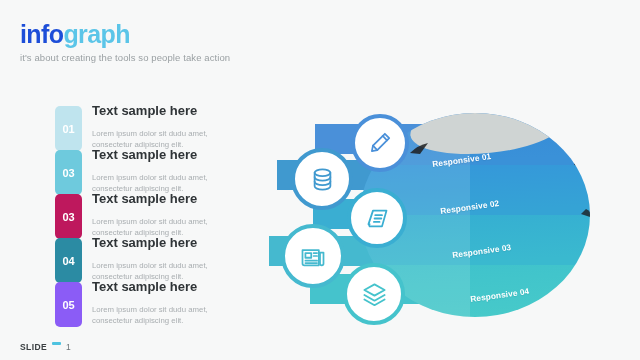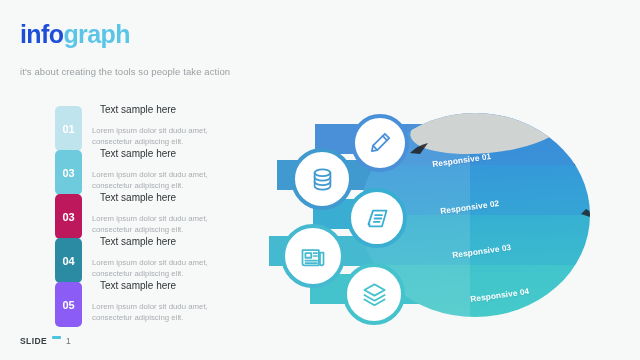--- a/index.html
+++ b/index.html
@@ -10,33 +10,33 @@
     overflow:hidden;
     position:relative;
   }
   .slide{position:absolute;inset:0;}
 
   
   .header{position:absolute;left:20px;top:22px;}
   .logo{font-size:25px;font-weight:700;letter-spacing:-0.6px;line-height:1;}
   .logo .a{color:#1d4ed8;}
   .logo .b{color:#5bc5e8;}
-  .tagline{font-size:9.5px;color:#9aa0a3;margin-top:19px;letter-spacing:0.1px;}
+  .tagline{font-size:9.5px;color:#9aa0a3;margin-top:5px;letter-spacing:0.1px;}
 
   
   .list{position:absolute;left:55px;top:104px;width:200px;}
   .row{display:flex;align-items:flex-start;height:39px;margin-bottom:5px;}
   .badge{
     width:27px;height:45px;border-radius:5px;
     display:flex;align-items:center;justify-content:center;
     color:#ffffff;font-size:11px;font-weight:600;flex:0 0 auto;
     margin-top:2px;
   }
   .rowtxt{margin-left:10px;}
-  .rowtitle{font-size:10px;font-weight:400;color:#2f3437;line-height:1.1;margin-left:8px;}
+  .rowtitle{font-size:13px;font-weight:700;color:#2f3437;line-height:1.1;}
   .rowdesc{font-size:7.8px;color:#a9aeb1;line-height:1.42;margin-top:10px;width:150px;}
 
   
   .graphic{position:absolute;left:255px;top:108px;width:385px;height:240px;}
 
   .bars{position:absolute;left:0;top:0;width:100%;height:100%;}
   .bar{position:absolute;height:30px;border-radius:0 0 0 0;}
 
   .wheel{
     position:absolute;left:105px;top:5px;width:230px;height:205px;
@@ -50,21 +50,21 @@
 
   
   .iconc{
     position:absolute;border-radius:50%;
     background:#ffffff;
     display:flex;align-items:center;justify-content:center;
   }
   .iconc svg{display:block;}
 
   
-  .footer{position:absolute;left:20px;bottom:14px;display:flex;align-items:flex-start;}
+  .footer{position:absolute;left:20px;bottom:8px;display:flex;align-items:flex-start;}
   .ftxt{font-size:8.5px;font-weight:700;color:#3b4043;letter-spacing:0.4px;}
   .fdash{width:9px;height:3px;background:#4ec3e0;margin:0 5px;border-radius:1px;}
   .fnum{font-size:8.5px;color:#6b7276;}
 </style>
 </head>
 <body>
 
 <div class="slide">
 
   <div class="header">

